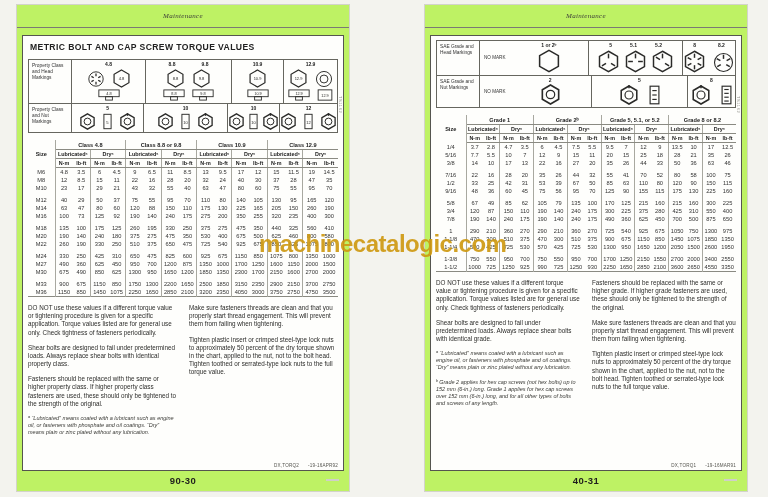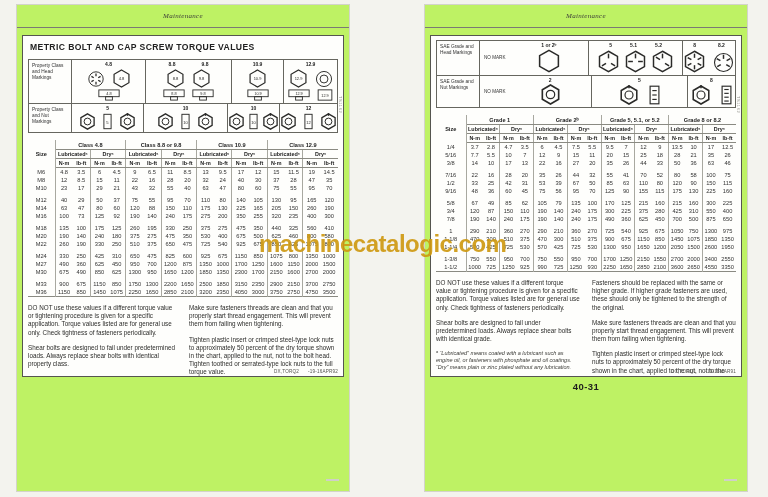--- a/index.html
+++ b/index.html
@@ -3,21 +3,21 @@
 <meta charset="utf-8">
 <style>
   html,body{margin:0;padding:0;}
   body{width:768px;height:497px;overflow:hidden;background:#f3f3ee;
        font-family:"Liberation Sans",sans-serif;color:#2e2e2e;position:relative;}
   .page{position:absolute;top:4px;height:488px;background:#bef264;border:1px solid #d3d3cb;box-sizing:border-box;}
   #pgL{left:16px;width:334px;}
   #pgR{left:424px;width:324px;}
   .band{height:22px;border-bottom:1px solid #7a7a74;display:flex;align-items:center;justify-content:center;
         font:italic 7px "Liberation Serif",serif;color:#3c3c38;letter-spacing:.3px;}
-  .cbox{position:relative;margin:7px 5px 0 5px;border:1px solid #55554f;padding:4px 5px 14px 5px;height:342px;box-sizing:border-box;background:#fefefc;overflow:hidden;}
+  .cbox{position:relative;margin:7px 5px 0 5px;border:1px solid #55554f;padding:4px 5px 14px 5px;height:436px;box-sizing:border-box;background:#fefefc;overflow:hidden;}
   h1{margin:2px 0 7px 2px;font-size:8.6px;font-weight:bold;letter-spacing:.4px;color:#222;}
   
   .mkt{display:flex;border:1px solid #66665f;align-items:stretch;}
   .mkt.nb{border-top:none;}
   .mlab{width:42px;flex:0 0 42px;padding:3px 2px 0 3px;font-size:4.8px;line-height:1.25;color:#333;box-sizing:border-box;}
   .mcell{border-left:1px solid #66665f;box-sizing:border-box;display:flex;flex-direction:column;align-items:center;padding:1px 0 2px 0;}
   .mtop{font-size:5px;font-weight:bold;color:#222;height:7px;display:flex;gap:26px;justify-content:center;width:100%;}
   .mico{display:flex;align-items:center;justify-content:center;gap:7px;margin-top:1px;}
   .nomark{font-size:4.6px;color:#333;align-self:center;margin:0 4px;}
   .flexrow{flex-direction:row;align-items:center;justify-content:flex-start;}
@@ -649,20 +649,21 @@
       </div>
       <div class="pc">
         <p>Make sure fasteners threads are clean and that you properly start thread engagement. This will prevent them from failing when tightening.</p>
         <p>Tighten plastic insert or crimped steel-type lock nuts to approximately 50 percent of the dry torque shown in the chart, applied to the nut, not to the bolt head. Tighten toothed or serrated-type lock nuts to the full torque value.</p>
       </div>
     </div>
 
     <div class="dxcode"><span>DX,TORQ2</span><span>-19-16APR92</span></div>
     <div class="edge">TS1162</div>
   </div>
+  <div class="pageno">90-30</div>
   <div class="micro"></div>
 </section>
 
 <section class="page" id="pgR">
   <div class="band">
     <span>Maintenance</span>
   </div>
   <div class="cbox">
 
     <div class="mkt">

